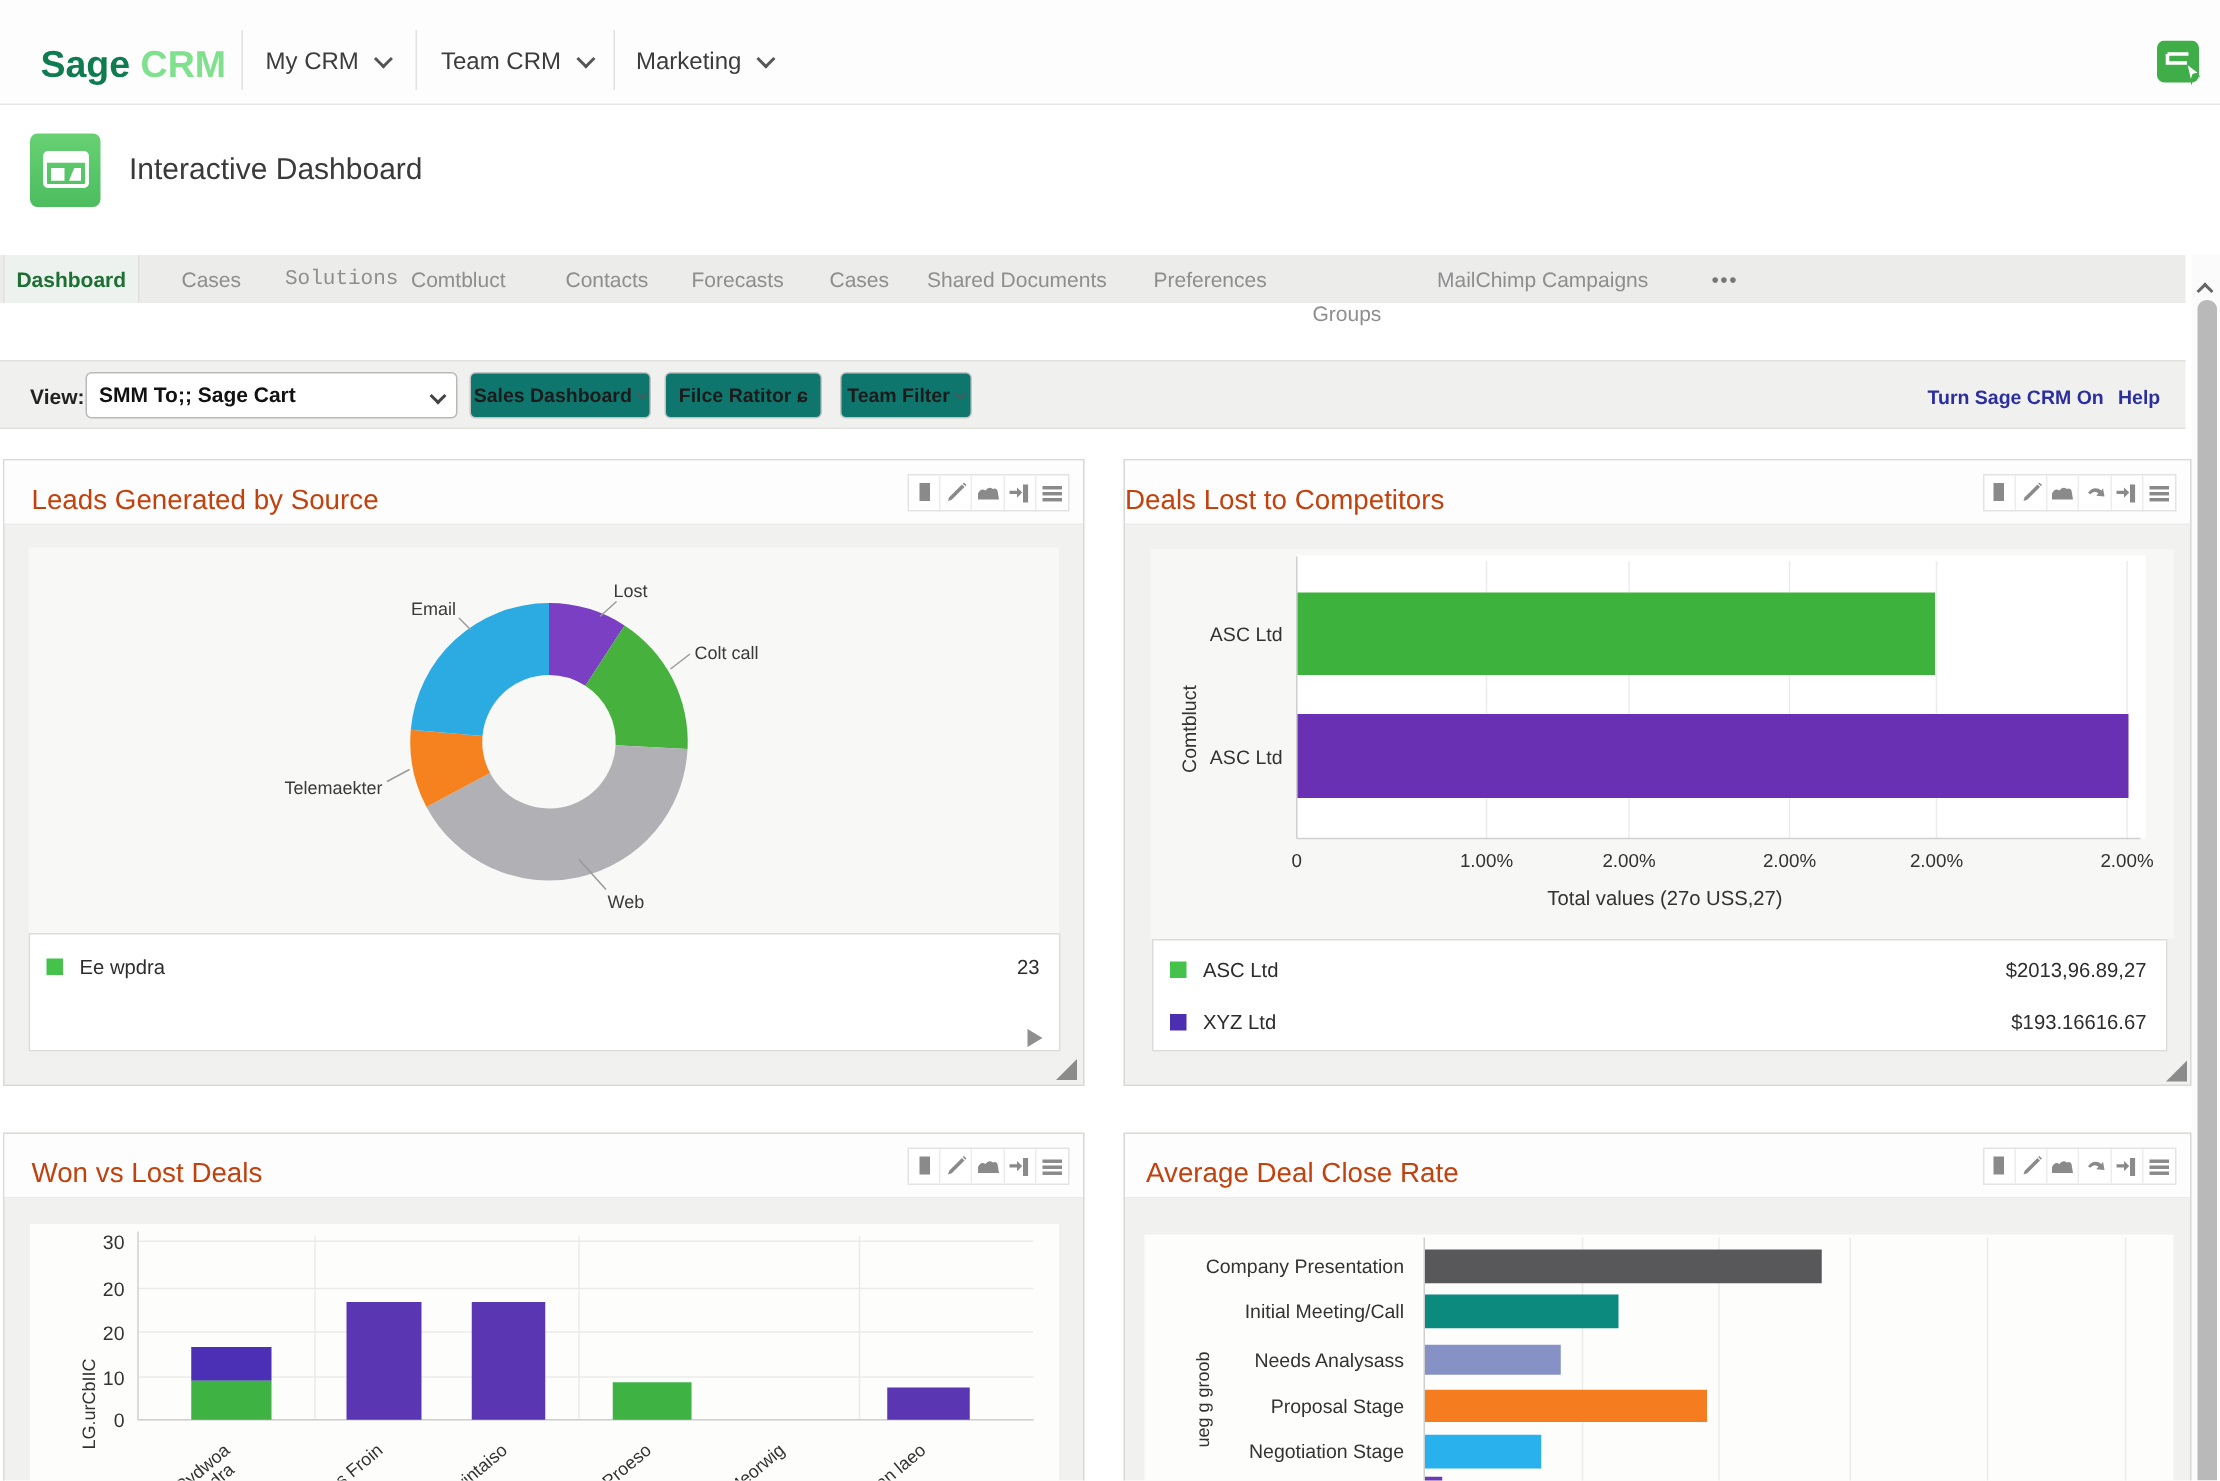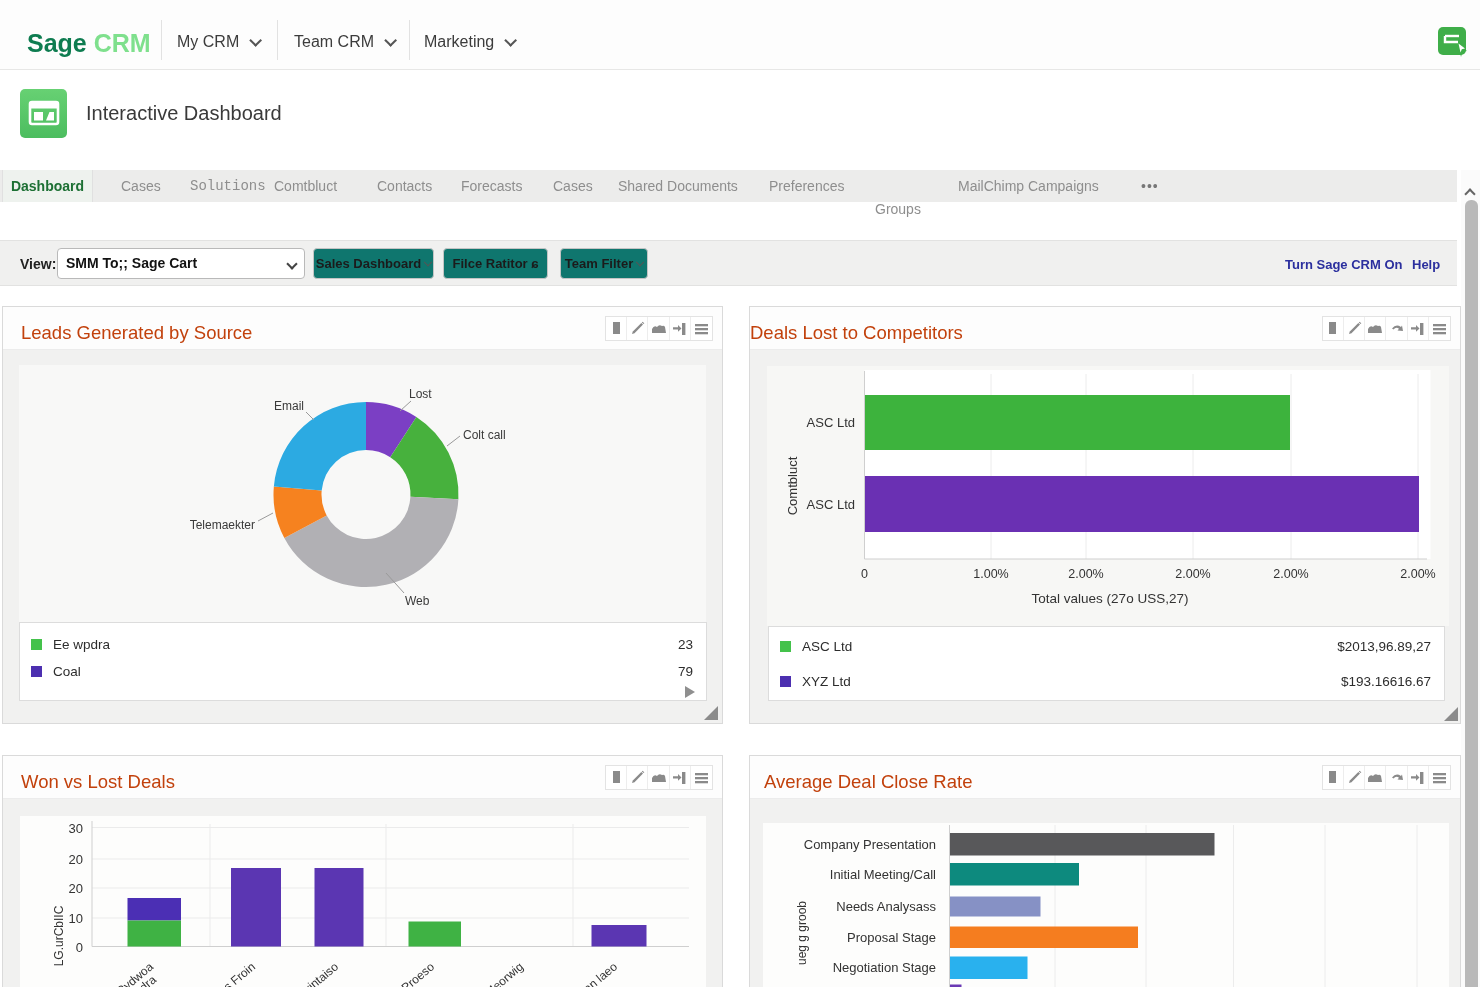--- a/index.html
+++ b/index.html
@@ -164,25 +164,20 @@
       <path d="M239,156 L254,148" stroke="#9a9a9a" stroke-width="1" fill="none"></path>
       <text x="236" y="164" text-anchor="end" font-size="12" fill="#3a3a3a">Telemaekter</text>
       <path d="M367,208 L385,228" stroke="#9a9a9a" stroke-width="1" fill="none"></path>
       <text x="386" y="240" font-size="12" fill="#3a3a3a">Web</text>
     </svg>
   <div class="lgd" style="left:16px; top:315px; width:688px; height:79px;">
     <div class="lgd-row" style="top:14px;">
       <span class="sw" style="background:#44c24b;"></span>
         <span class="lgd-t">Ee wpdra</span>
         <span class="lgd-v">23</span>
-    </div>
-    <div class="lgd-row" style="top:41px;">
-      <span class="sw" style="background:#4c2fb0;"></span>
-        <span class="lgd-t">Coal</span>
-        <span class="lgd-v">79</span>
     </div>
     <div class="play" style="right:11px; bottom:2px;"></div>
   </div>
   <div class="rsz" style="right:4px; bottom:3px;"></div>
 </div>
 
 <div class="panel" id="p2" style="left:749px; top:306px; width:712px; height:418px;">
   <div class="phead">
     <div class="ptitle" style="left:0;">Deals Lost to Competitors</div>
     <div class="ptools" id="t2">

